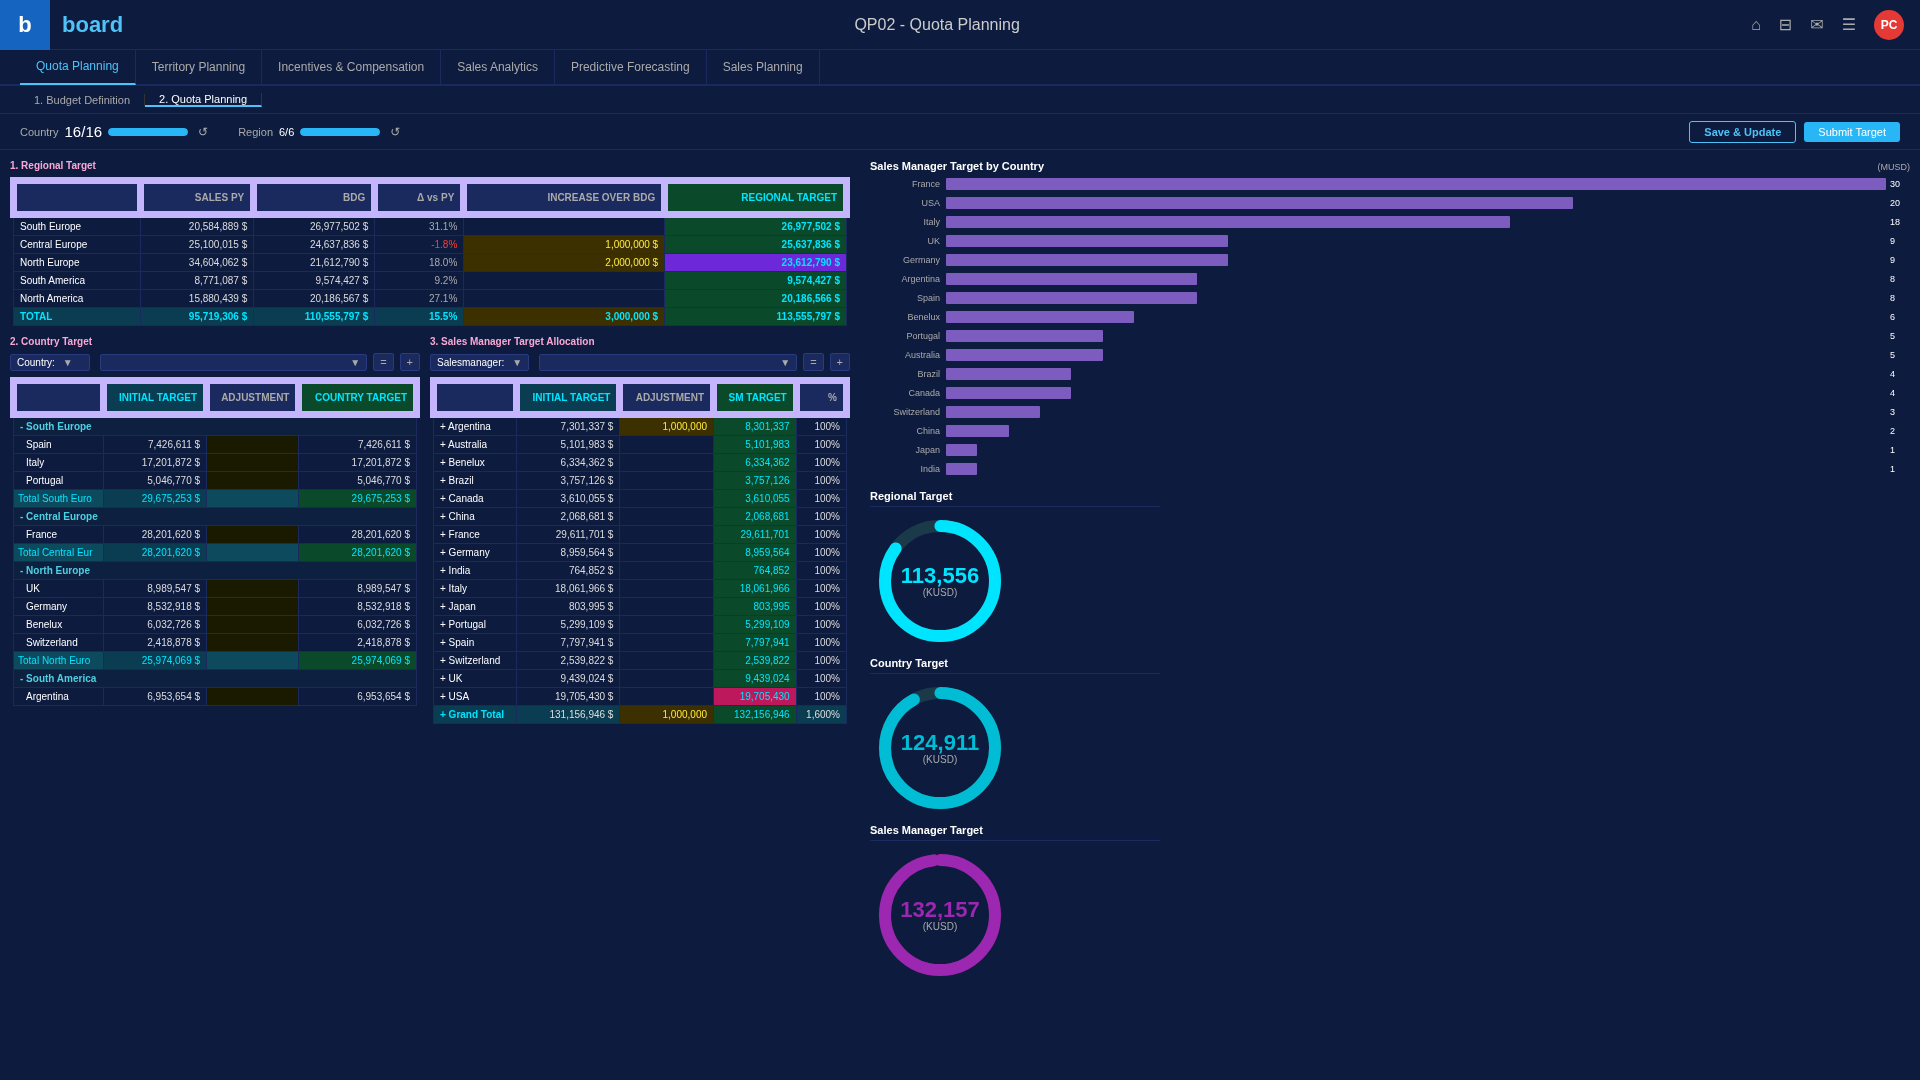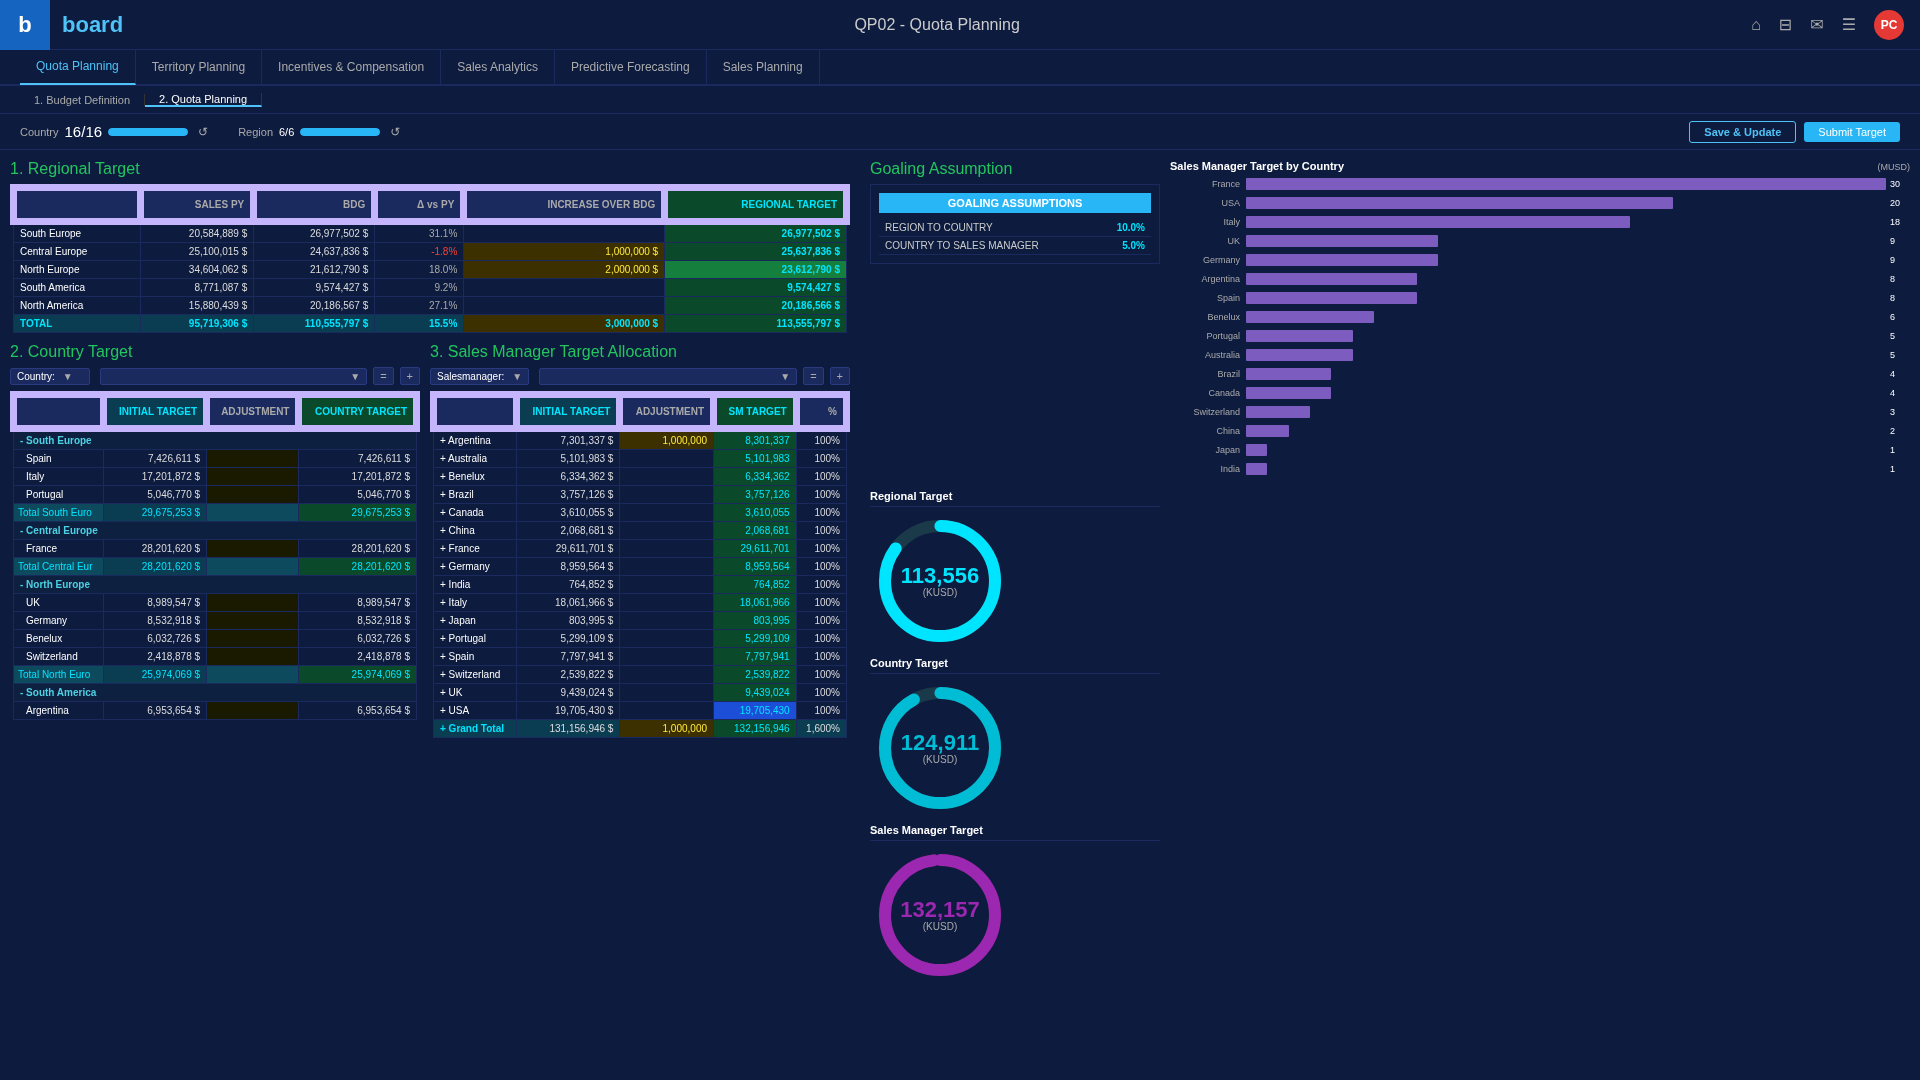--- a/index.html
+++ b/index.html
@@ -33,21 +33,21 @@
     .filter-refresh { color: #aaa; font-size: 12px; cursor: pointer; margin-left: 4px; }
     .btn-save { background: transparent; border: 1px solid #4fc3f7; color: #4fc3f7; padding: 4px 14px; border-radius: 3px; cursor: pointer; font-size: 11px; margin-left: auto; margin-right: 8px; font-weight: bold; }
     .btn-submit { background: #29b6f6; border: none; color: #fff; padding: 4px 14px; border-radius: 3px; cursor: pointer; font-size: 11px; }
 
     
     .main { display: flex; height: calc(1080px - 50px - 36px - 28px - 36px); }
     .left-panel { width: 860px; padding: 10px 10px 0 10px; overflow-y: auto; }
     .right-panel { flex: 1; padding: 10px; display: flex; flex-direction: column; gap: 10px; }
 
     
-    .section-title { color: #22c55e; font-size: 16px; font-weight: normal; margin-bottom: 6px; }
+    .section-title { color: #f9a8d4; font-size: 10px; font-weight: bold; margin-bottom: 6px; }
 
     
     .data-table { width: 100%; border-collapse: collapse; font-size: 10px; }
     .data-table th { background: #1a2a5e; color: #aaa; padding: 8px 6px; text-align: right; border: 7px solid #c4b5fd; }
     .data-table th:first-child { text-align: left; }
     .data-table td { padding: 3px 6px; text-align: right; border: 1px solid #1a2a5e; color: #ddd; }
     .data-table td:first-child { text-align: left; color: #fff; }
     .highlight-row { background: #0d4a5e !important; color: #00e5ff !important; }
     .highlight-row td { color: #00e5ff !important; }
     .total-row { background: #0a3d52 !important; }
@@ -176,21 +176,21 @@
     <td style="color:#f44336">-1.8%</td>
     <td style="background:#3d3000;color:#ffeb3b">1,000,000 $</td>
     <td style="background:#0a4a2a;color:#00e5ff;font-weight:bold;">25,637,836 $</td>
   </tr>
             <tr>
     <td style="">North Europe</td>
     <td>34,604,062 $</td>
     <td>21,612,790 $</td>
     <td style="color:#aaa">18.0%</td>
     <td style="background:#3d3000;color:#ffeb3b">2,000,000 $</td>
-    <td style="background:#15803d;color:#00e5ff;font-weight:bold;padding-left:40px;">23,612,790 $</td>
+    <td style="background:#6d28d9;color:#00e5ff;font-weight:bold;padding-left:40px;">23,612,790 $</td>
   </tr>
             <tr>
     <td style="">South America</td>
     <td>8,771,087 $</td>
     <td>9,574,427 $</td>
     <td style="color:#aaa">9.2%</td>
     <td style="background:transparent;color:#aaa"></td>
     <td style="background:#0a4a2a;color:#00e5ff;font-weight:bold;">9,574,427 $</td>
   </tr>
             <tr>
@@ -454,56 +454,40 @@
     <td style="">+ UK</td>
     <td>9,439,024 $</td>
     <td style="background:transparent;color:#aaa"></td>
     <td style="background:#0a4a2a;color:#00e5ff;">9,439,024</td>
     <td>100%</td>
   </tr>
               <tr>
     <td style="">+ USA</td>
     <td>19,705,430 $</td>
     <td style="background:transparent;color:#aaa"></td>
-    <td style="background:#1d4ed8;color:#00e5ff;">19,705,430</td>
+    <td style="background:#be185d;color:#00e5ff;">19,705,430</td>
     <td>100%</td>
   </tr>
               <tr style="background: rgb(10, 61, 82);">
     <td style="color:#00e5ff;font-weight:bold;">+ Grand Total</td>
     <td>131,156,946 $</td>
     <td style="background:#3d3000;color:#ffeb3b">1,000,000</td>
     <td style="background:#0a4a2a;color:#00e5ff;">132,156,946</td>
     <td>1,600%</td>
   </tr>
             </tbody>
         </table>
       </div>
     </div>
   </div>
 
   <div class="right-panel">
 
     <div class="right-top">
 
-      <div class="goaling-panel">
-        <div class="section-title">Goaling Assumption</div>
-        <div class="goaling-section">
-          <div class="goaling-title-bar">GOALING ASSUMPTIONS</div>
-          <div id="goaling-rows">
-              <div class="goaling-row">
-    <span style="color:#ccc;">REGION TO COUNTRY</span>
-    <span class="goaling-value">10.0%</span>
-  </div>
-              <div class="goaling-row">
-    <span style="color:#ccc;">COUNTRY TO SALES MANAGER</span>
-    <span class="goaling-value">5.0%</span>
-  </div>
-            </div>
-        </div>
-      </div>
 
       <div class="barchart-panel">
         <div style="display:flex;justify-content:space-between;align-items:baseline;">
           <div class="bar-chart-title">Sales Manager Target by Country</div>
           <div style="font-size:9px;color:#aaa;">(MUSD)</div>
         </div>
         <div id="bar-chart-container">
             <div class="bar-row">
     <div class="bar-label">France</div>
     <div class="bar-container">

